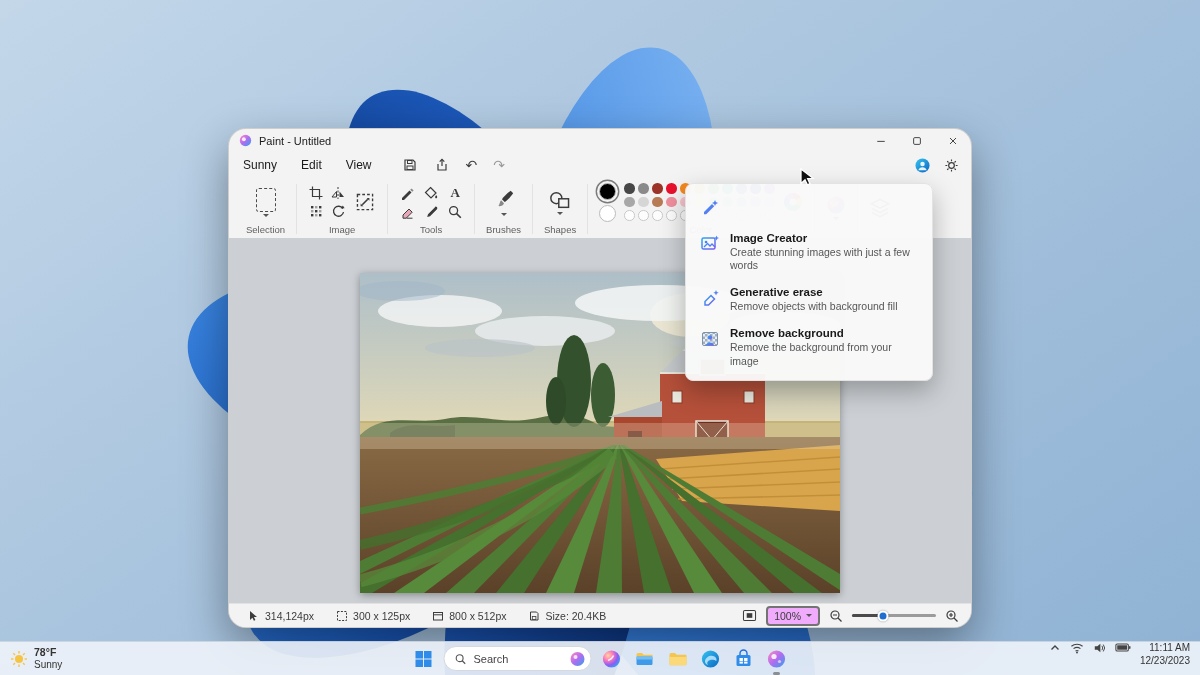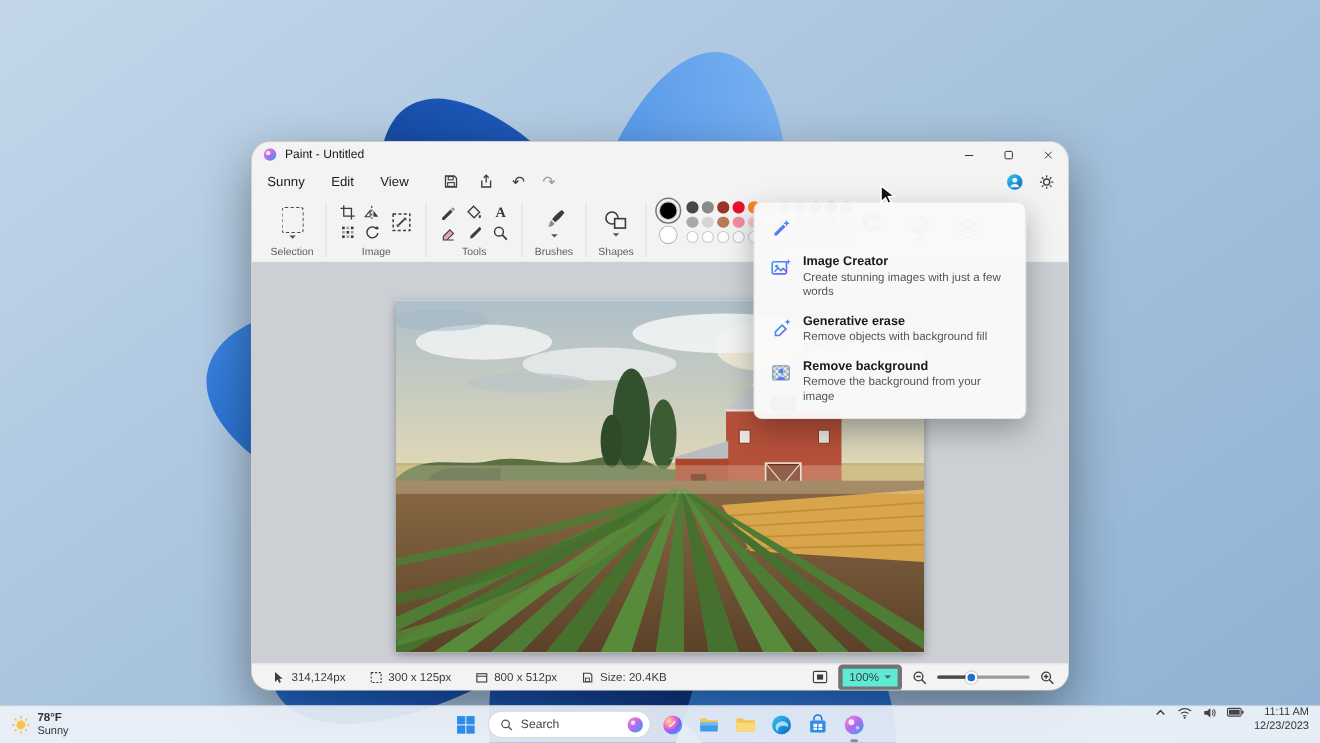--- a/index.html
+++ b/index.html
@@ -51,21 +51,21 @@
   
   .canvas-area { flex:1; background:#ccd0d4; display:flex; justify-content:center; align-items:flex-start; padding-top:35px; overflow:hidden;}
   .artwork { width:480px; height:320px; background:#fff; box-shadow:0 2px 8px rgba(0,0,0,.35); display:block;}
 
   
   .statusbar { height:24px; background:#f3f3f3; border-top:1px solid #e2e2e2; display:flex; align-items:center;
                font-size:10.5px; color:#3c3c3c; padding:0 8px; flex:0 0 auto;}
   .sseg { display:flex; align-items:center; gap:5px; padding:0 11px;justify-content:center; }
   .sicon { width:12px; height:12px; display:block;}
   .zoom-cluster { margin-left:auto; display:flex; align-items:center; gap:9px; padding-right:4px;}
-  .pct-box { display:flex; align-items:center; gap:5px; border:4px solid #737373; border-radius:4px; padding:2px 6px; background:#5eead4;}
+  .pct-box { display:flex; align-items:center; gap:5px; border:2px solid #737373; border-radius:4px; padding:2px 6px; background:#f0abfc;}
   .slider { position:relative; width:84px; height:3px; background:#9b9b9b; border-radius:2px;}
   .slider .fill { position:absolute; left:0; top:0; height:3px; width:37%; background:#4a4a4a; border-radius:2px;}
   .slider .thumb { position:absolute; left:37%; top:50%; transform:translate(-50%,-50%); width:11px; height:11px; border-radius:50%;
                    background:#1f6fd0; border:2px solid #fff; box-shadow:0 0 2px rgba(0,0,0,.4);}
 
   
   .copilot-menu { position:absolute; left:685px; top:183px; width:248px; z-index:5;
        background:rgba(249,249,249,.97); border:1px solid #e3e3e3; border-radius:8px;
        box-shadow:0 10px 26px rgba(0,0,0,.28); padding:5px; }
   .cm-item { display:flex; gap:10px; padding:7px 9px; border-radius:5px; align-items:flex-start;}

